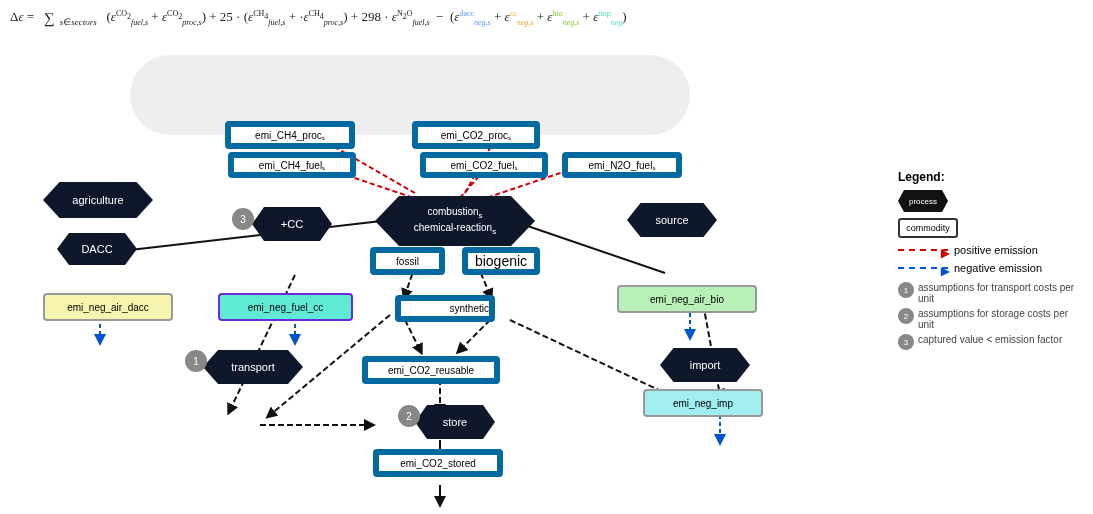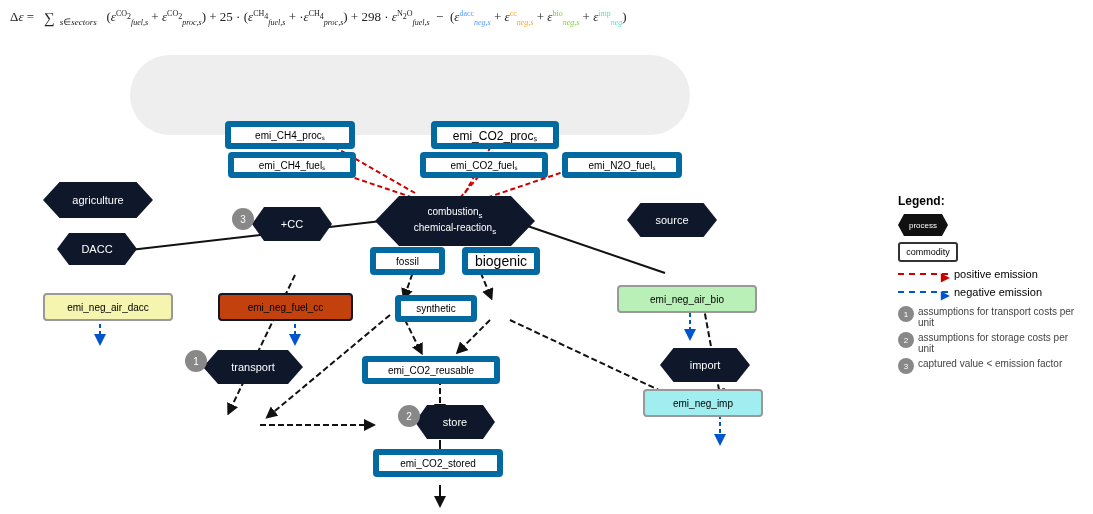--- a/index.html
+++ b/index.html
@@ -48,21 +48,21 @@
       font-family: sans-serif;
       text-align: center;
       display: flex;
       align-items: center;
       justify-content: center;
     }
 
     
     .box-yellow { background: #f5f5b0; border: 2px solid #999; }
     .box-green  { background: #b8f0b8; border: 2px solid #999; }
-    .box-orange { background: #c2410c; border: 2px solid #0f172a; }
+    .box-orange { background: #5eead4; border: 2px solid #6d28d9; }
     .box-cyan   { background: #a0eef0; border: 2px solid #999; }
 
     .circle-badge {
       position: absolute;
       width: 22px;
       height: 22px;
       border-radius: 50%;
       background: #888;
       color: #fff;
       font-size: 10px;
@@ -89,21 +89,20 @@
       top: 170px;
       right: 10px;
       width: 185px;
       font-family: sans-serif;
       font-size: 11px;
     }
     .legend-title {
       font-weight: bold;
       font-size: 12px;
       margin-bottom: 6px;
-      margin-top: 24px;
     }
     .legend-item {
       display: flex;
       align-items: center;
       margin-bottom: 6px;
     }
     .legend-hex {
       width: 50px;
       height: 22px;
       background: #111;
@@ -258,21 +257,21 @@
 </svg>
 
 <div class="rounded-rect" style="position:absolute;top:121px;left:225px;width:130px;height:28px;z-index:2;font-size:10px;font-family:sans-serif;">
   <span>emi_CH4_procₛ</span>
 </div>
 
 <div class="rounded-rect" style="position:absolute;top:152px;left:228px;width:128px;height:26px;z-index:2;font-size:10px;font-family:sans-serif;">
   <span>emi_CH4_fuelₛ</span>
 </div>
 
-<div class="rounded-rect" style="position:absolute;top:121px;left:431px;width:128px;height:28px;z-index:2;font-size:12px;font-family:sans-serif;">
+<div class="rounded-rect" style="position:absolute;top:121px;left:412px;width:128px;height:28px;z-index:2;font-size:10px;font-family:sans-serif;">
   <span>emi_CO2_procₛ</span>
 </div>
 
 <div class="rounded-rect" style="position:absolute;top:152px;left:420px;width:128px;height:26px;z-index:2;font-size:10px;font-family:sans-serif;">
   <span>emi_CO2_fuelₛ</span>
 </div>
 
 <div class="rounded-rect" style="position:absolute;top:152px;left:562px;width:120px;height:26px;z-index:2;font-size:10px;font-family:sans-serif;">
   <span>emi_N2O_fuelₛ</span>
 </div>
@@ -310,21 +309,21 @@
 </div>
 
 <div class="rounded-rect" style="position:absolute;top:247px;left:370px;width:75px;height:28px;z-index:2;font-size:10px;font-family:sans-serif;">
   <span>fossil</span>
 </div>
 
 <div class="rounded-rect" style="position:absolute;top:247px;left:462px;width:78px;height:28px;z-index:2;font-size:14px;font-family:sans-serif;">
   <span>biogenic</span>
 </div>
 
-<div class="rounded-rect" style="position:absolute;top:295px;left:395px;width:82px;height:27px;z-index:2;font-size:10px;font-family:sans-serif;">
+<div class="rounded-rect" style="position:absolute;top:295px;left:395px;width:100px;height:27px;z-index:2;font-size:10px;font-family:sans-serif;justify-content:flex-end;">
   <span>synthetic</span>
 </div>
 
 <div class="rounded-rect box-green" style="position:absolute;top:285px;left:617px;width:140px;height:28px;z-index:2;font-size:10px;font-family:sans-serif;">
   <span>emi_neg_air_bio</span>
 </div>
 
 <div class="circle-badge" style="top:350px;left:185px;z-index:5;">1</div>
 <div class="hexagon" style="position:absolute;top:350px;left:203px;width:100px;height:34px;z-index:2;font-size:11px;">
   <span>transport</span>

